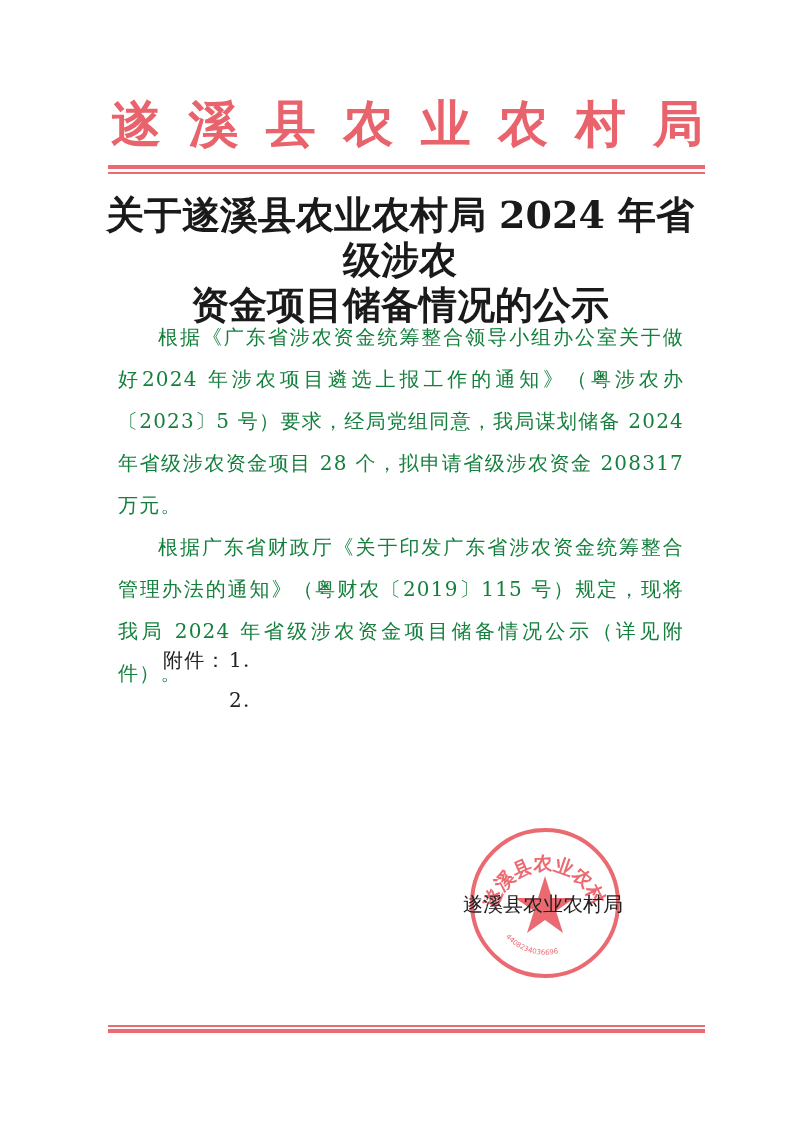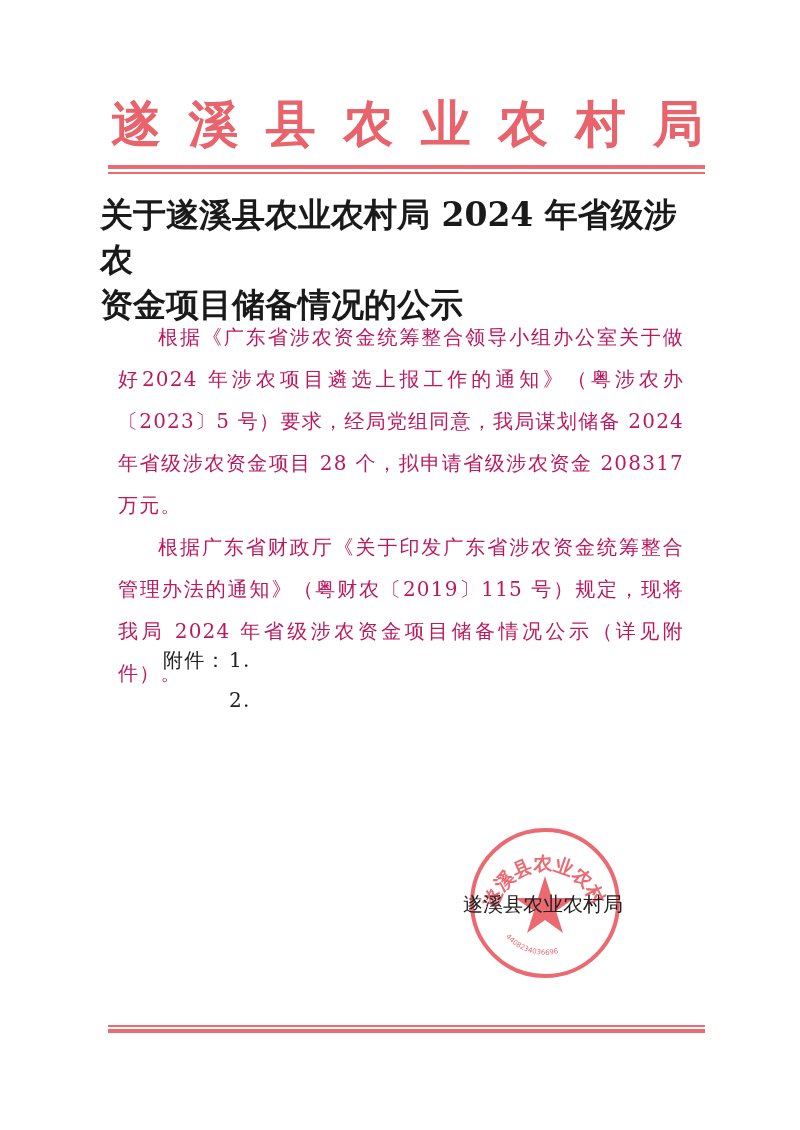--- a/index.html
+++ b/index.html
@@ -15,28 +15,28 @@
   .masthead span { display: inline-block; width: 56px; text-align: center; }
 
   .rule { position: absolute; background: #ec6a72; }
   .rule.h-thick { left: 108px; top: 165px; width: 597px; height: 4px; }
   .rule.h-thin  { left: 108px; top: 172px; width: 597px; height: 1.5px; }
   .rule.f-thin  { left: 108px; top: 1025px; width: 597px; height: 1.5px; }
   .rule.f-thick { left: 108px; top: 1029px; width: 597px; height: 4px; }
 
   .title {
     position: absolute; left: 100px; top: 192px; width: 600px;
-    text-align: left; font-family: "DejaVu Serif", "Liberation Serif", serif;
-    font-weight: bold; font-size: 33px; line-height: 45px; color: #1a1a1a;
+    text-align: center; font-family: "DejaVu Serif", "Liberation Serif", serif;
+    font-weight: bold; font-size: 38px; line-height: 45px; color: #1a1a1a;
   }
 
   .body {
     position: absolute; left: 118px; top: 316px; width: 566px;
     font-family: "DejaVu Serif", "Liberation Serif", serif;
-    font-size: 20px; line-height: 42px; color: #be185d;
+    font-size: 20px; line-height: 42px; color: #15803d;
     text-align: justify; letter-spacing: 1.2px;
   }
   .body p { margin: 0; text-indent: 2em; }
   .body p + p { margin-top: 0; }
 
   .attach {
     position: absolute; left: 163px; top: 640px; width: 520px;
     font-family: "DejaVu Serif", "Liberation Serif", serif;
     font-size: 20px; line-height: 40px; color: #222; letter-spacing: 1.2px;
   }

